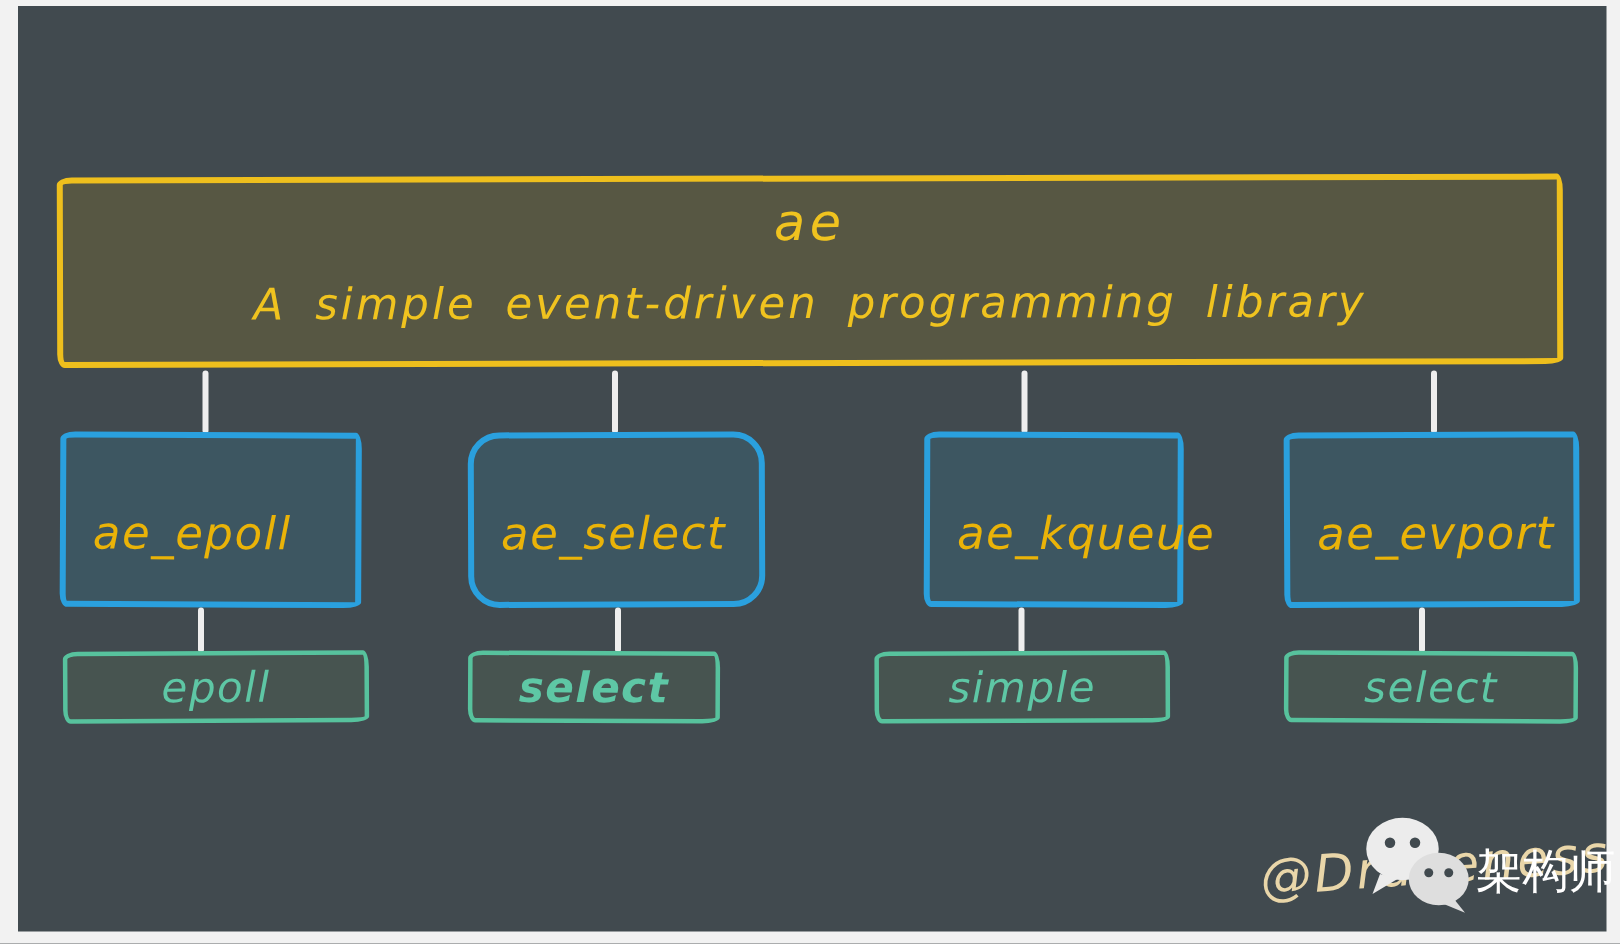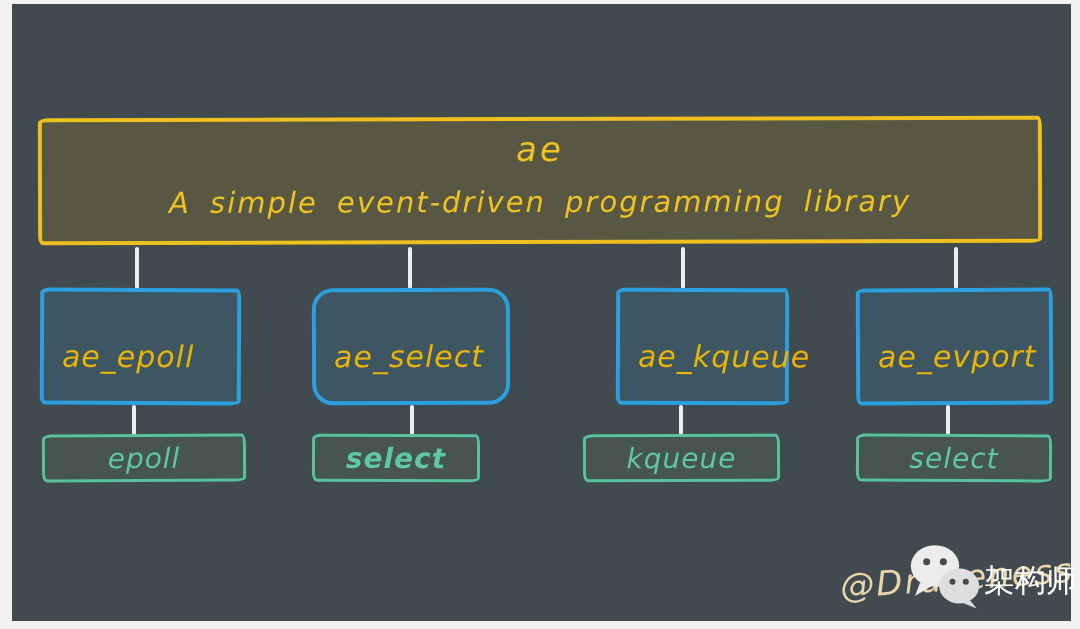--- a/index.html
+++ b/index.html
@@ -156,21 +156,21 @@
   <div class="connector" style="left:679px; top:405px; height:30px;"></div>
   <div class="connector" style="left:946px; top:405px; height:30px;"></div>
 
   <div class="backend-box sketch b1">
     <span>epoll</span>
   </div>
   <div class="backend-box sketch b2">
     <span>select</span>
   </div>
   <div class="backend-box sketch b3">
-    <span>kqueue</span>
+    <span>simple</span>
   </div>
   <div class="backend-box sketch b4">
     <span>select</span>
   </div>
 
   <div class="watermark-handle">@Draveness</div>
   <svg class="wechat-icon" viewBox="0 0 48 40" xmlns="http://www.w3.org/2000/svg">
     <ellipse cx="18" cy="14" rx="14.5" ry="12.5" fill="#ececec"></ellipse>
     <polygon points="9,24 6,32 16,26" fill="#ececec"></polygon>
     <circle cx="13" cy="11.5" r="2.1" fill="#414a4f"></circle>

